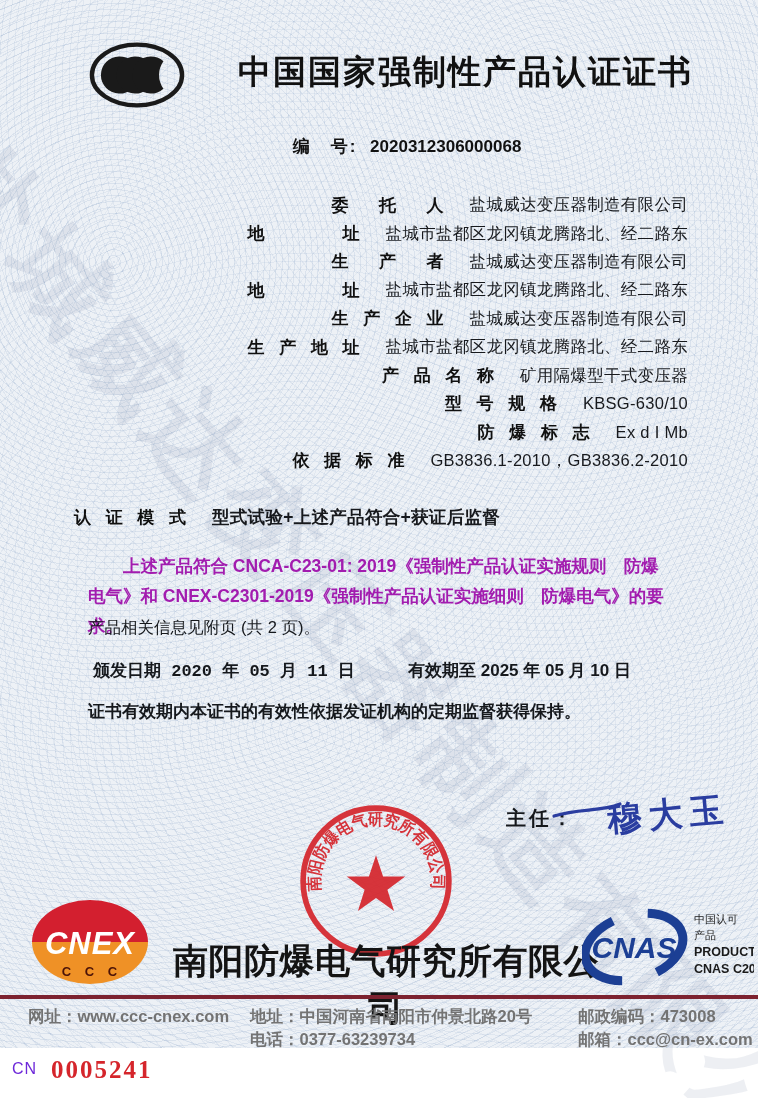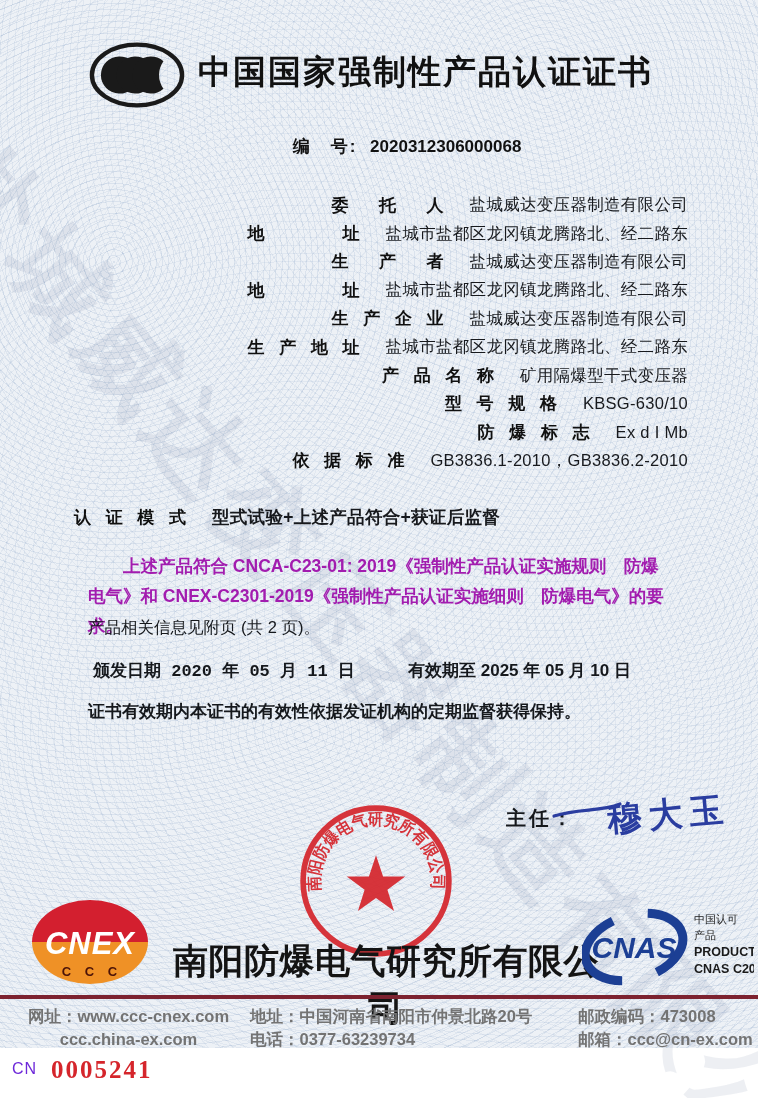--- a/index.html
+++ b/index.html
@@ -21,21 +21,21 @@
     position:absolute;left:10px;top:118px;white-space:nowrap;
     transform:rotate(50deg);transform-origin:0 0;
     font-size:100px;font-weight:700;letter-spacing:6px;
     color:rgba(88,110,142,0.11);pointer-events:none;z-index:1;
   }
   .layer{position:absolute;z-index:2;}
 
   
   .ccc-logo{left:88px;top:40px;width:98px;height:70px;}
   .cert-title{
-    left:198px;top:50px;width:535px;text-align:left;
+    left:198px;top:50px;width:535px;text-align:center;
     font-size:33px;font-weight:900;letter-spacing:2px;color:#111;
   }
   .cert-number{
     left:0;top:135px;width:758px;text-align:center;font-size:17px;color:#111;margin-left:28px;
   }
   .cert-number .lbl{font-weight:800;letter-spacing:2px;margin-right:8px;}
   .cert-number .num{font-weight:600;}
 
   
   .fields{left:88px;top:191px;width:600px;}
@@ -210,21 +210,20 @@
       <text x="112" y="55" font-size="12.5" font-weight="800">PRODUCT</text>
       <text x="112" y="72" font-size="12.5" font-weight="800">CNAS C208-P</text>
     </g>
   </svg>
 
   <div class="layer footer">
     <div class="fcol fcol1">
       <div>
         <span>网址：</span><span>www.ccc-cnex.com</span>
       </div>
-      <div><span>ccc.china-ex.com</span></div>
     </div>
     <div class="fcol fcol2">
       <div>
         <span>地址：</span><span>中国河南省南阳市仲景北路20号</span>
       </div>
       <div>
         <span>电话：</span><span>0377-63239734</span>
       </div>
     </div>
     <div class="fcol fcol3">

